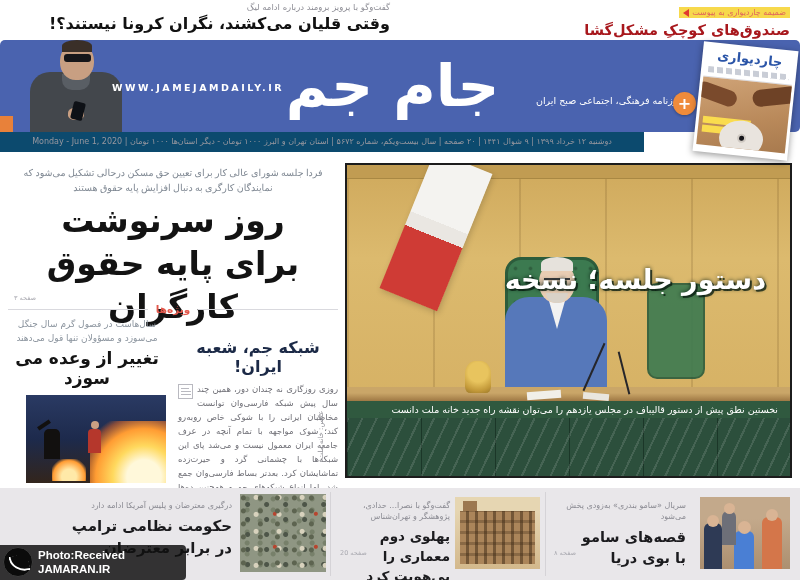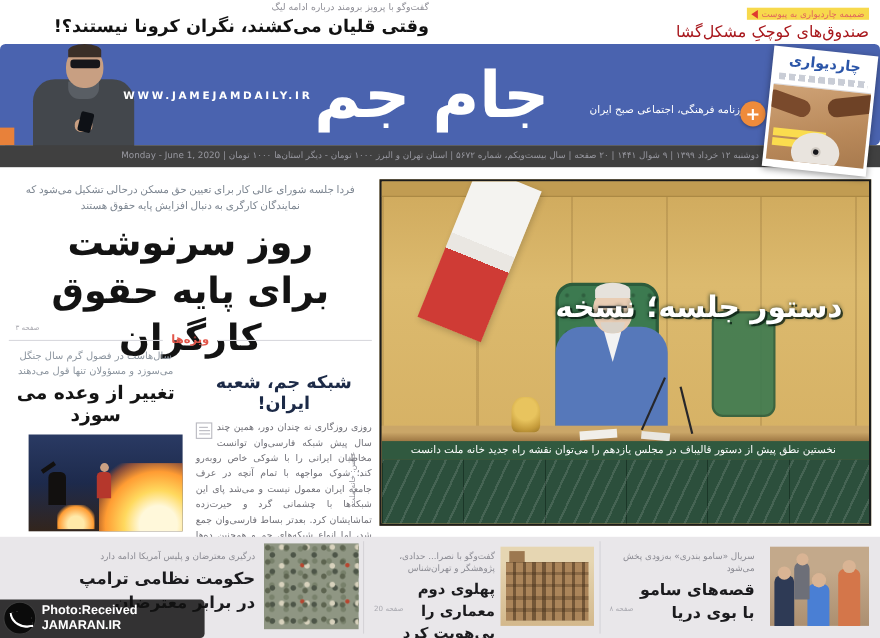--- a/index.html
+++ b/index.html
@@ -6,21 +6,21 @@
   body { background:#cfcfcf; font-family:"DejaVu Sans", sans-serif; }
   .page { position:relative; width:800px; height:580px; background:#ffffff; overflow:hidden; margin:0 auto; }
 
   
   .top-left { position:absolute; left:8px; top:2px; width:382px; direction:rtl; text-align:right; }
   .top-left .kicker { font-size:8.5px; color:#8e8e96; }
   .top-left .headline { font-size:16px; font-weight:bold; color:#121212; margin-top:2px; }
   .top-right { position:absolute; right:10px; top:0; width:368px; direction:rtl; text-align:right; }
   .chip { display:inline-flex; align-items:center; gap:3px; background:#f7d94c; color:#e0645c; font-size:8px; padding:0 4px; line-height:11px; }
   .chip-arrow { width:0; height:0; border-top:4px solid transparent; border-bottom:4px solid transparent; border-right:6px solid #e0392f; }
-  .top-right .headline { font-size:14.5px; font-weight:normal; color:#a8181d; margin-top:3px; }
+  .top-right .headline { font-size:14.5px; font-weight:bold; color:#a8181d; margin-top:3px; }
 
   
   .banner { position:absolute; left:0; top:40px; width:800px; height:92px; background:#4a63af; border-radius:5px; }
   .man { position:absolute; left:24px; top:2px; width:104px; height:92px; }
   .man .head { position:absolute; left:36px; top:0; width:34px; height:38px; background:#c89f82; border-radius:50% 50% 46% 46%; }
   .man .hair { position:absolute; left:38px; top:-2px; width:30px; height:12px; background:#3a2f28; border-radius:50% 50% 0 0; }
   .man .shades { position:absolute; left:40px; top:12px; width:27px; height:8px; background:#16161a; border-radius:3px; }
   .man .body { position:absolute; left:6px; top:30px; width:92px; height:62px; background:#43474c; border-radius:20px 20px 0 0; }
   .man .collar { position:absolute; left:38px; top:32px; width:28px; height:16px; background:#595e64; border-radius:0 0 10px 10px; }
   .man .hands { position:absolute; left:44px; top:66px; width:16px; height:12px; background:#c89f82; border-radius:40%; }
@@ -38,21 +38,21 @@
   .mag-lines { height:6px; margin:1px 4px; background:repeating-linear-gradient(90deg,#c9cdd6 0 6px,transparent 6px 9px); }
   .mag-photo { position:relative; height:68px; background:linear-gradient(165deg,#cfa377 0%,#b9895a 60%,#a87a4e 100%); overflow:hidden; }
   .mag-hand1 { position:absolute; left:-6px; top:8px; width:42px; height:16px; background:#7a4a2c; border-radius:8px; transform:rotate(14deg); }
   .mag-hand2 { position:absolute; right:-8px; top:4px; width:46px; height:17px; background:#6e4226; border-radius:8px; transform:rotate(-12deg); }
   .mag-piggy { position:absolute; left:22px; bottom:-8px; width:44px; height:36px; background:#e9e4de; border-radius:50%; }
   .mag-piggy-eye { position:absolute; left:40px; bottom:6px; width:9px; height:9px; background:#16161a; border-radius:50%; border:2px solid #cfc9c2; }
   .mag-strip1 { position:absolute; left:4px; bottom:22px; width:48px; height:7px; background:rgba(255,227,77,.92); }
   .mag-strip2 { position:absolute; left:4px; bottom:13px; width:38px; height:7px; background:rgba(255,227,77,.92); }
 
   
-  .info-bar { position:absolute; left:0; top:132px; width:800px; height:20px; background:#404040; }
+  .info-bar { position:absolute; left:0; top:132px; width:644px; height:20px; background:#0c4a6e; }
   .info-bar span { display:block; text-align:center; font-size:8px; color:#97979f; line-height:20px; direction:rtl; }
 
   
   .lead-kicker { position:absolute; left:8px; top:166px; width:330px; font-size:9.5px; color:#7d8691; text-align:center; direction:rtl; line-height:1.55;font-family:Liberation Serif, serif; }
   .lead-headline { position:absolute; left:8px; top:200px; width:330px; text-align:center; direction:rtl; color:#131313; font-weight:bold; font-size:33px; line-height:1.3; }
   .lead-headline span { display:block; }
   .page-ref { font-size:6.5px; color:#a9a9b0; direction:rtl; }
   .lead-page { position:absolute; left:14px; top:294px; }
 
   
@@ -98,21 +98,21 @@
   .speaker-glasses { position:absolute; left:197px; top:113px; width:26px; height:2px; background:#3c3c40; }
   .speaker-beard { position:absolute; left:199px; top:128px; width:22px; height:10px; background:#d9d2c8; border-radius:0 0 10px 10px; }
   .speaker-suit { position:absolute; left:158px; top:132px; width:102px; height:96px; background:#5678ba; border-radius:24px 24px 0 0; }
   .speaker-shirt { position:absolute; left:202px; top:136px; width:16px; height:28px; background:#f2f2f2; clip-path:polygon(0 0,100% 0,50% 100%); }
   .desk { position:absolute; left:0; top:222px; width:100%; height:60px; background:linear-gradient(180deg,#caa668 0 10%, #8a6233 30%, #6e4d26 70%, #7d5c31 100%); }
   .paper1 { position:absolute; left:180px; top:226px; width:34px; height:8px; background:#f1efe9; transform:rotate(-4deg); }
   .paper2 { position:absolute; left:236px; top:228px; width:26px; height:7px; background:#e9e6df; transform:rotate(5deg); }
   .mic1 { position:absolute; left:246px; top:176px; width:2px; height:52px; background:#26262a; transform:rotate(24deg); }
   .mic2 { position:absolute; left:276px; top:186px; width:2px; height:44px; background:#26262a; transform:rotate(-14deg); }
   .ornament { position:absolute; left:118px; top:196px; width:26px; height:32px; background:radial-gradient(circle at 50% 35%,#e8c45e 0 40%,#c49a3a 75%,#9a7728 100%); border-radius:40% 40% 20% 20%; }
-  .green-bar { position:absolute; left:0; top:236px; width:100%; height:17px; background:#30593f; color:#ffffff; font-size:9.5px; line-height:17px; direction:rtl; text-align:right; padding-right:30px; }
+  .green-bar { position:absolute; left:0; top:236px; width:100%; height:17px; background:#30593f; color:#ffffff; font-size:9.5px; line-height:17px; direction:rtl; text-align:right; padding-right:12px; }
   .marble { position:absolute; left:0; top:253px; width:100%; height:62px; background:
       repeating-linear-gradient(115deg, rgba(255,255,255,.12) 0 2px, transparent 2px 13px),
       repeating-linear-gradient(90deg, rgba(10,30,20,.5) 0 1px, transparent 1px 74px),
       #2c4f3c; }
   .photo-headline { position:absolute; right:34px; top:264px; color:#ffffff; font-size:27px; font-weight:bold; direction:rtl;
       text-shadow:0 0 4px rgba(8,28,18,.9), 2px 2px 0 rgba(8,28,18,.75); }
   .photo-credit { position:absolute; left:274px; top:428px; width:100px; height:14px; transform:rotate(-90deg); font-size:7px; color:#8f8f96; text-align:center; direction:rtl; }
 
   
   .bottom-strip { position:absolute; left:0; top:488px; width:800px; height:92px; background:#e9e7ea; }

